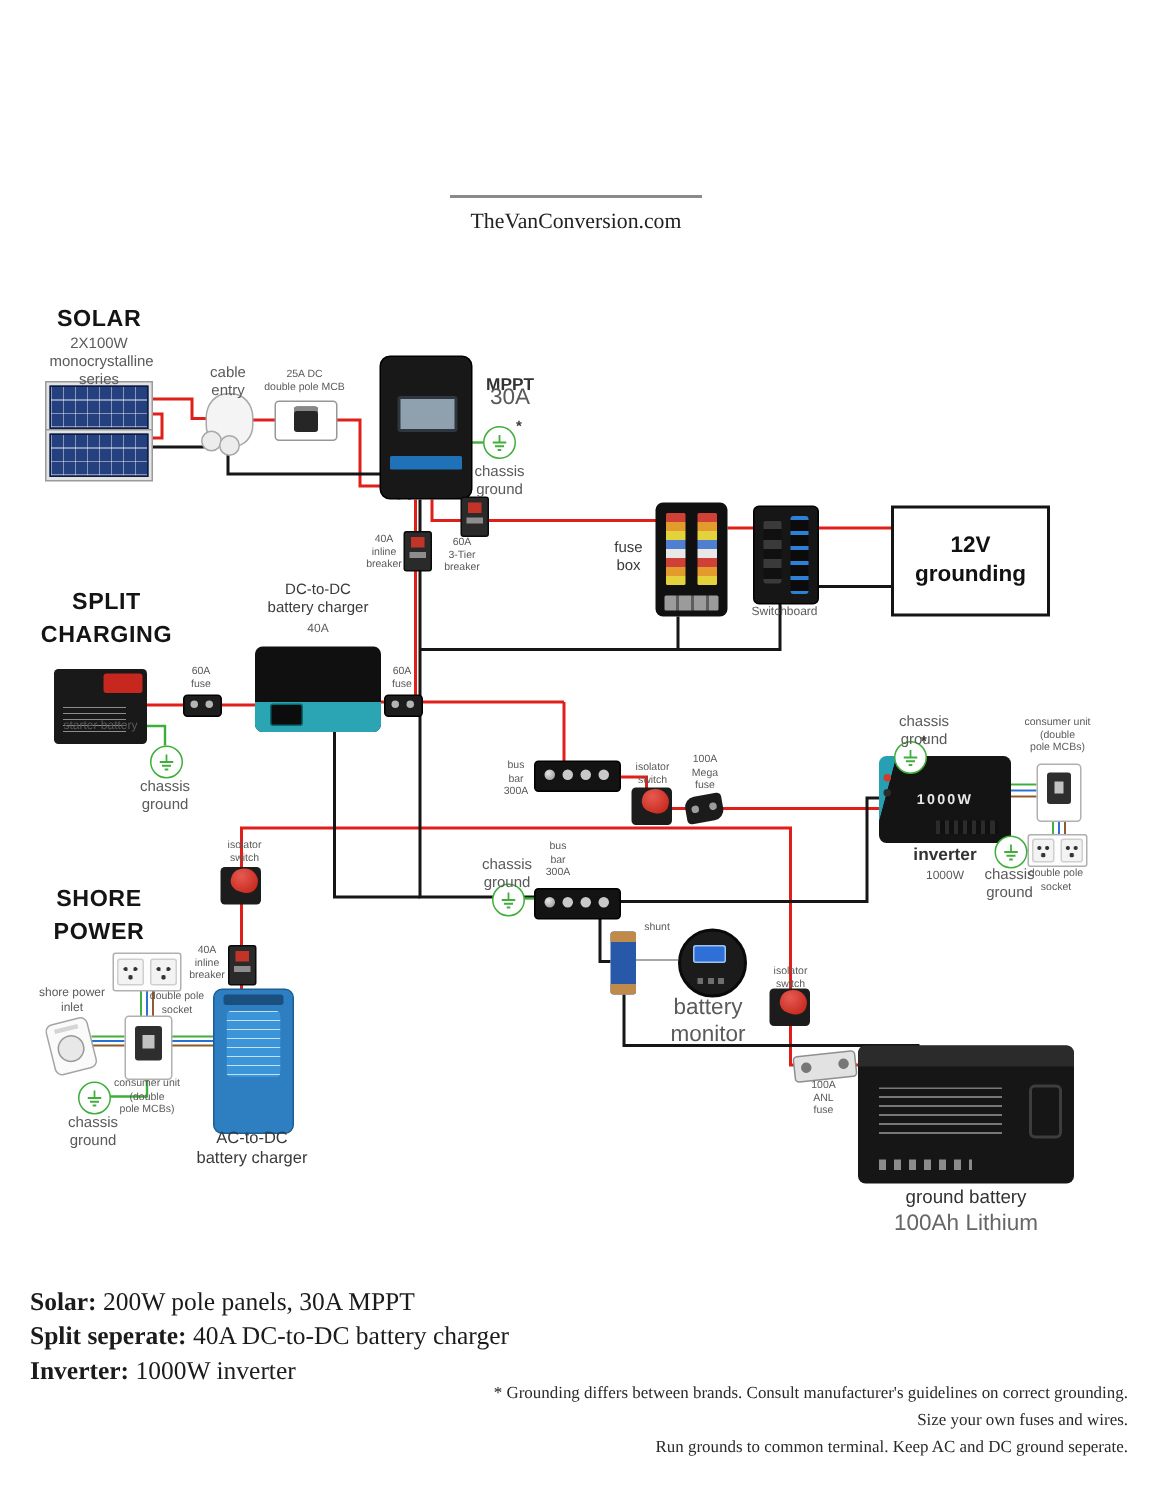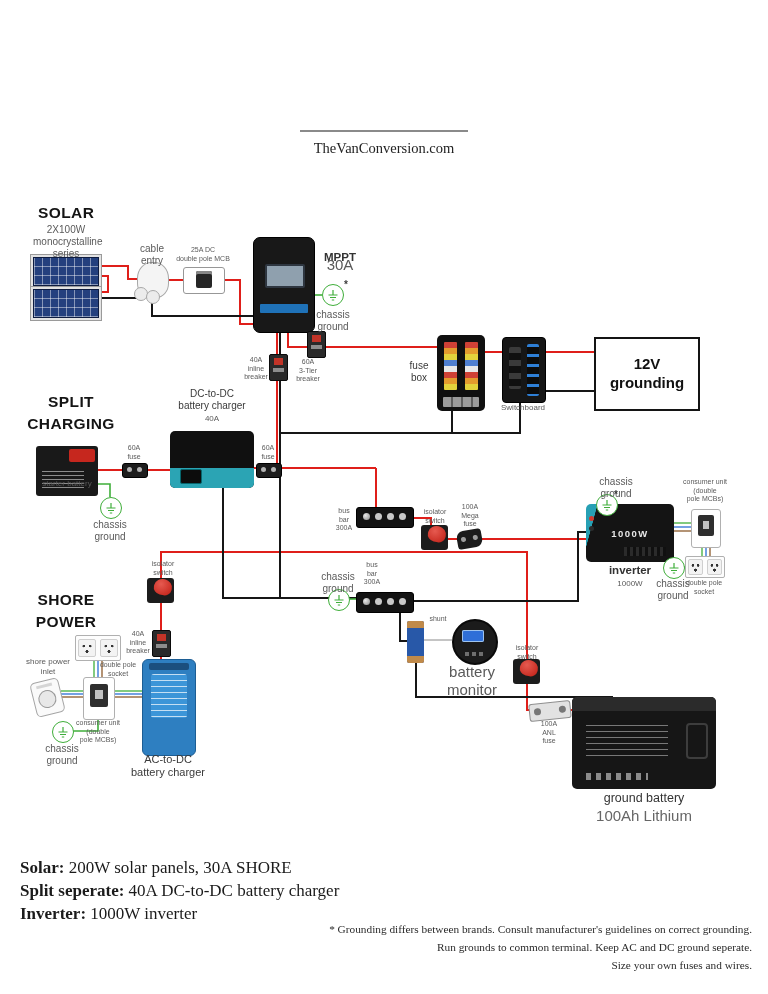--- a/index.html
+++ b/index.html
@@ -340,23 +340,23 @@
 battery charger</div>
 
   <div class="dev leisure" style="left:572px;top:697px;">
       <i class="l-icons"></i>
       <i class="l-handle"></i>
     </div>
   <div class="lbl dark" style="left:586px;top:791px;width:116px;font-size:12.5px;">ground battery</div>
   <div class="lbl s9" style="left:586px;top:807px;width:116px;color:#666;">100Ah Lithium</div>
 
   <div class="summary">
-    <div class="s-line"><b>Solar:</b><span> 200W solar panels, 30A SHORE</span></div>
+    <div class="s-line"><b>Solar:</b><span> 200W pole panels, 30A MPPT</span></div>
     <div class="s-line"><b>Split seperate:</b><span> 40A DC-to-DC battery charger</span></div>
     <div class="s-line"><b>Inverter:</b><span> 1000W inverter</span></div>
   </div>
   <div class="footnote">
     <div>* Grounding differs between brands. Consult manufacturer's guidelines on correct grounding.</div>
+    <div>Size your own fuses and wires.</div>
     <div>Run grounds to common terminal. Keep AC and DC ground seperate.</div>
-    <div>Size your own fuses and wires.</div>
   </div>
 
 </div>
 
 </body></html>

